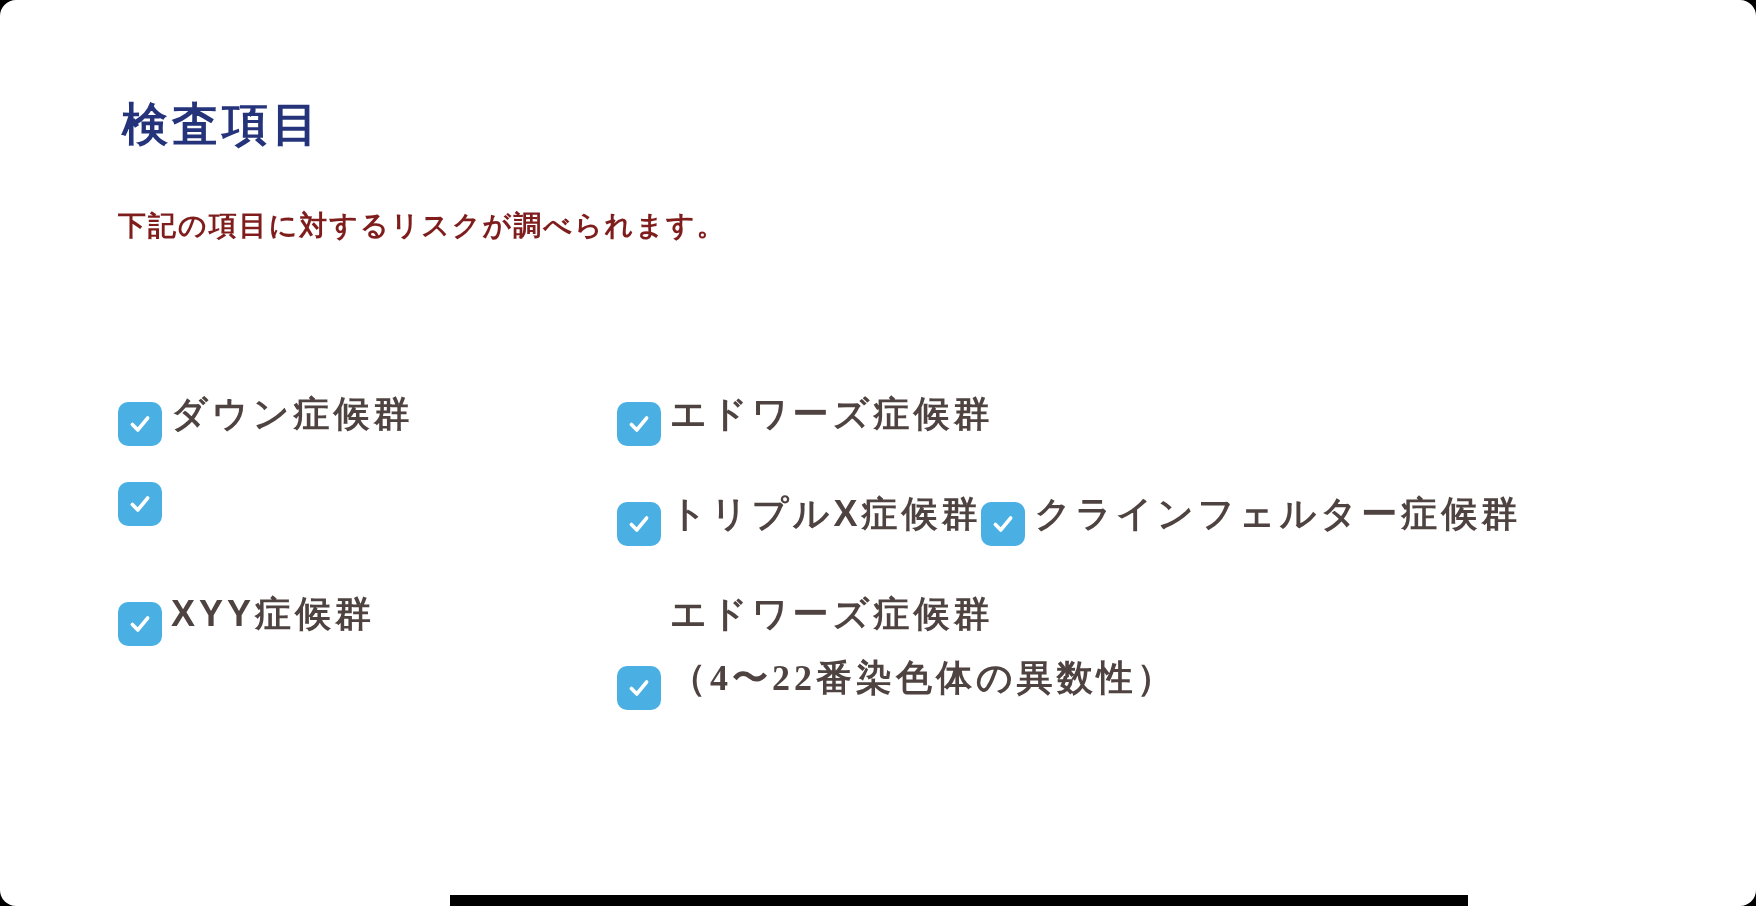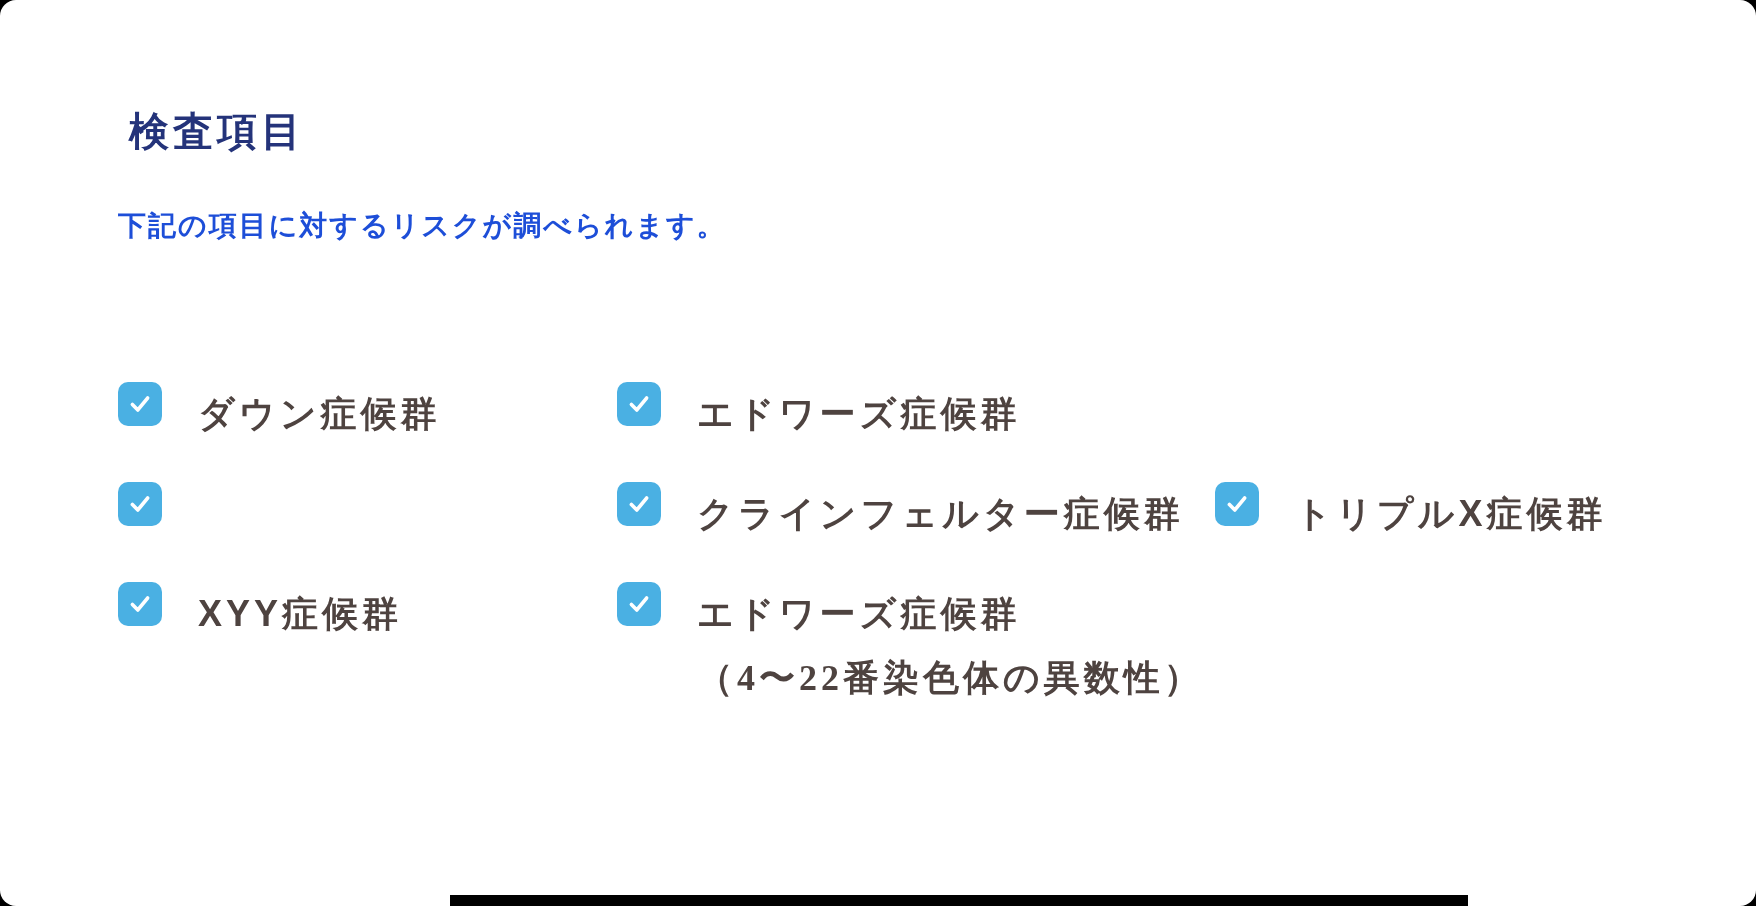--- a/index.html
+++ b/index.html
@@ -6,42 +6,42 @@
   *{box-sizing:border-box;}
   body{font-family:"Liberation Sans","DejaVu Sans",sans-serif;}
 
   .card{
     position:absolute;inset:0;
     background:#ffffff;
     border-radius:16px;
   }
 
   .title{
-    position:absolute;left:118px;top:92px;margin:11px;
-    font-size:40px;font-weight:bold;letter-spacing:4px;
+    position:absolute;left:118px;top:92px;margin:4px;
+    font-size:46px;font-weight:bold;letter-spacing:4px;
     color:#24337a;line-height:56px;
   }
 
   .desc{
     position:absolute;left:118px;top:198px;
-    color:#1d4ed8;font-size:28px;font-weight:bold;
+    color:#7f1d1d;font-size:28px;font-weight:bold;
     letter-spacing:2px;line-height:56px;
   }
   .desc p{margin:0;}
 
   .grid{
     position:absolute;left:118px;top:382px;right:40px;
   }
   .row{display:flex;margin-bottom:36px;}
   .cell{flex:0 0 auto;}
   .cell.c1{width:499px;}
   .cell.c2{width:598px;font-family:Liberation Serif, serif;}
   .cell.c3{width:auto;}
 
-  .item{display:flex;align-items:flex-start;gap:36px;}
+  .item{display:flex;align-items:flex-end;gap:9px;}
   .checkbox{
     flex:0 0 auto;
     width:44px;height:44px;border-radius:10px;
     background:#4ab0e3;
     display:flex;align-items:center;justify-content:center;
   }
   .checkbox svg{display:block;}
   .label{
     color:#4e4340;font-size:36px;font-weight:bold;
     letter-spacing:4px;line-height:64px;
@@ -96,41 +96,41 @@
     <div class="row">
       <div class="cell c1">
         <div class="item">
           <span class="checkbox">
             <svg width="26" height="26" viewBox="0 0 24 24" fill="none">
                 <polyline points="5,12.5 10,17.5 19,6.5" stroke="#ffffff" stroke-width="3.4" stroke-linecap="round" stroke-linejoin="round"></polyline>
               </svg>
           </span>
         </div>
       </div>
+      <div class="cell c3">
+        <div class="item">
+          <span class="checkbox">
+            <svg width="26" height="26" viewBox="0 0 24 24" fill="none">
+                <polyline points="5,12.5 10,17.5 19,6.5" stroke="#ffffff" stroke-width="3.4" stroke-linecap="round" stroke-linejoin="round"></polyline>
+              </svg>
+          </span>
+          <div class="label">
+            <div>トリプルX症候群</div>
+          </div>
+        </div>
+      </div>
       <div class="cell c2">
         <div class="item">
           <span class="checkbox">
             <svg width="26" height="26" viewBox="0 0 24 24" fill="none">
                 <polyline points="5,12.5 10,17.5 19,6.5" stroke="#ffffff" stroke-width="3.4" stroke-linecap="round" stroke-linejoin="round"></polyline>
               </svg>
           </span>
           <div class="label">
             <div>クラインフェルター症候群</div>
-          </div>
-        </div>
-      </div>
-      <div class="cell c3">
-        <div class="item">
-          <span class="checkbox">
-            <svg width="26" height="26" viewBox="0 0 24 24" fill="none">
-                <polyline points="5,12.5 10,17.5 19,6.5" stroke="#ffffff" stroke-width="3.4" stroke-linecap="round" stroke-linejoin="round"></polyline>
-              </svg>
-          </span>
-          <div class="label">
-            <div>トリプルX症候群</div>
           </div>
         </div>
       </div>
     </div>
 
     <div class="row">
       <div class="cell c1">
         <div class="item">
           <span class="checkbox">
             <svg width="26" height="26" viewBox="0 0 24 24" fill="none">

